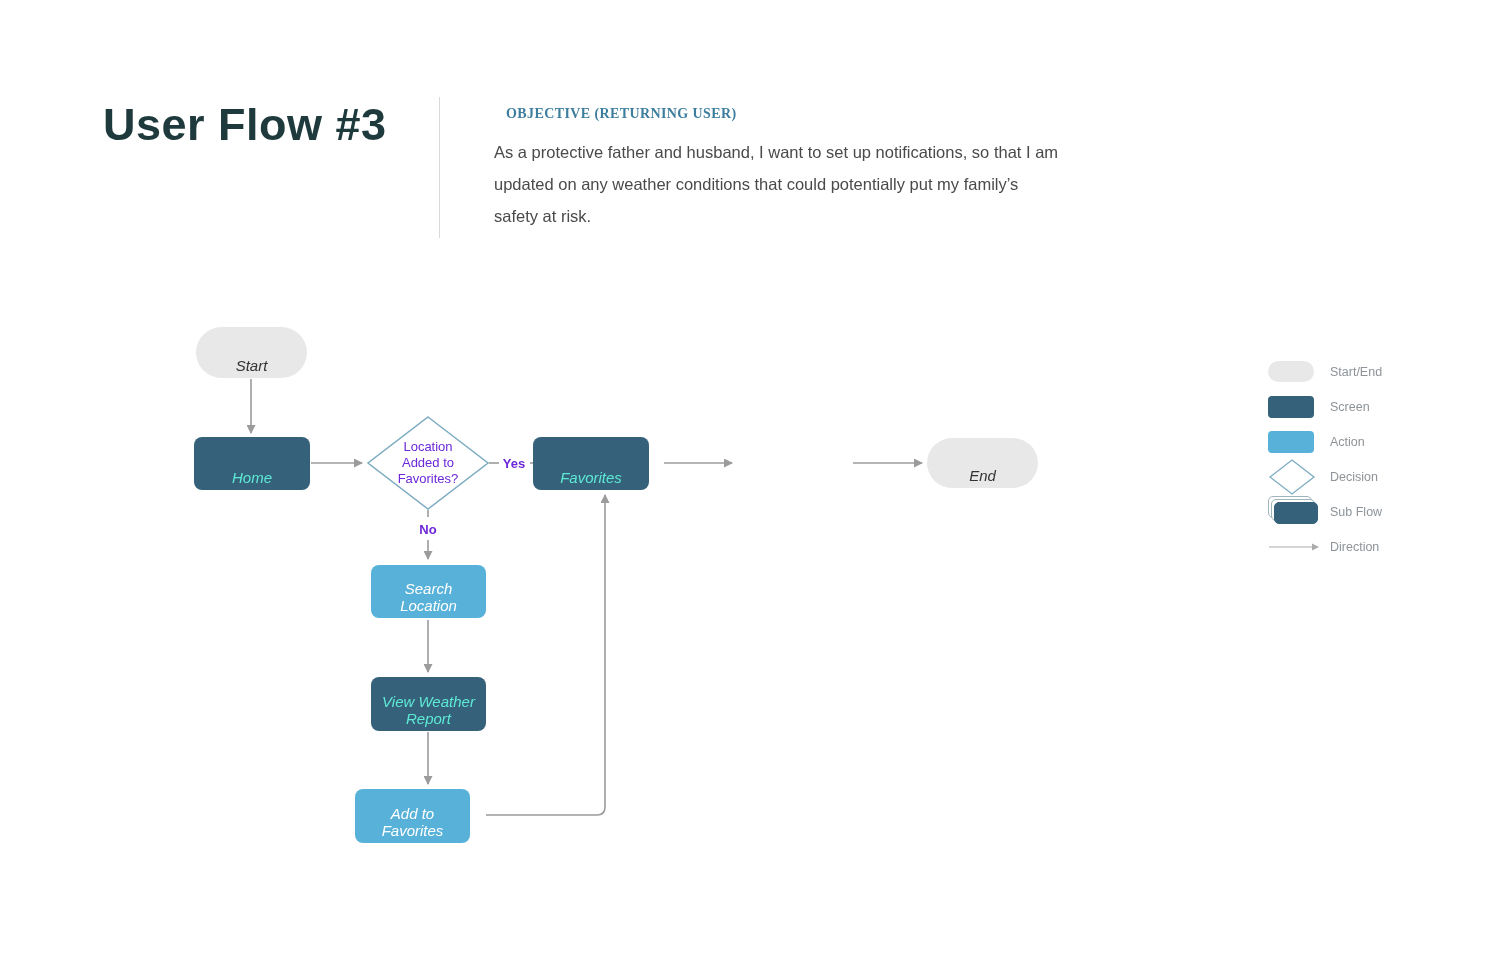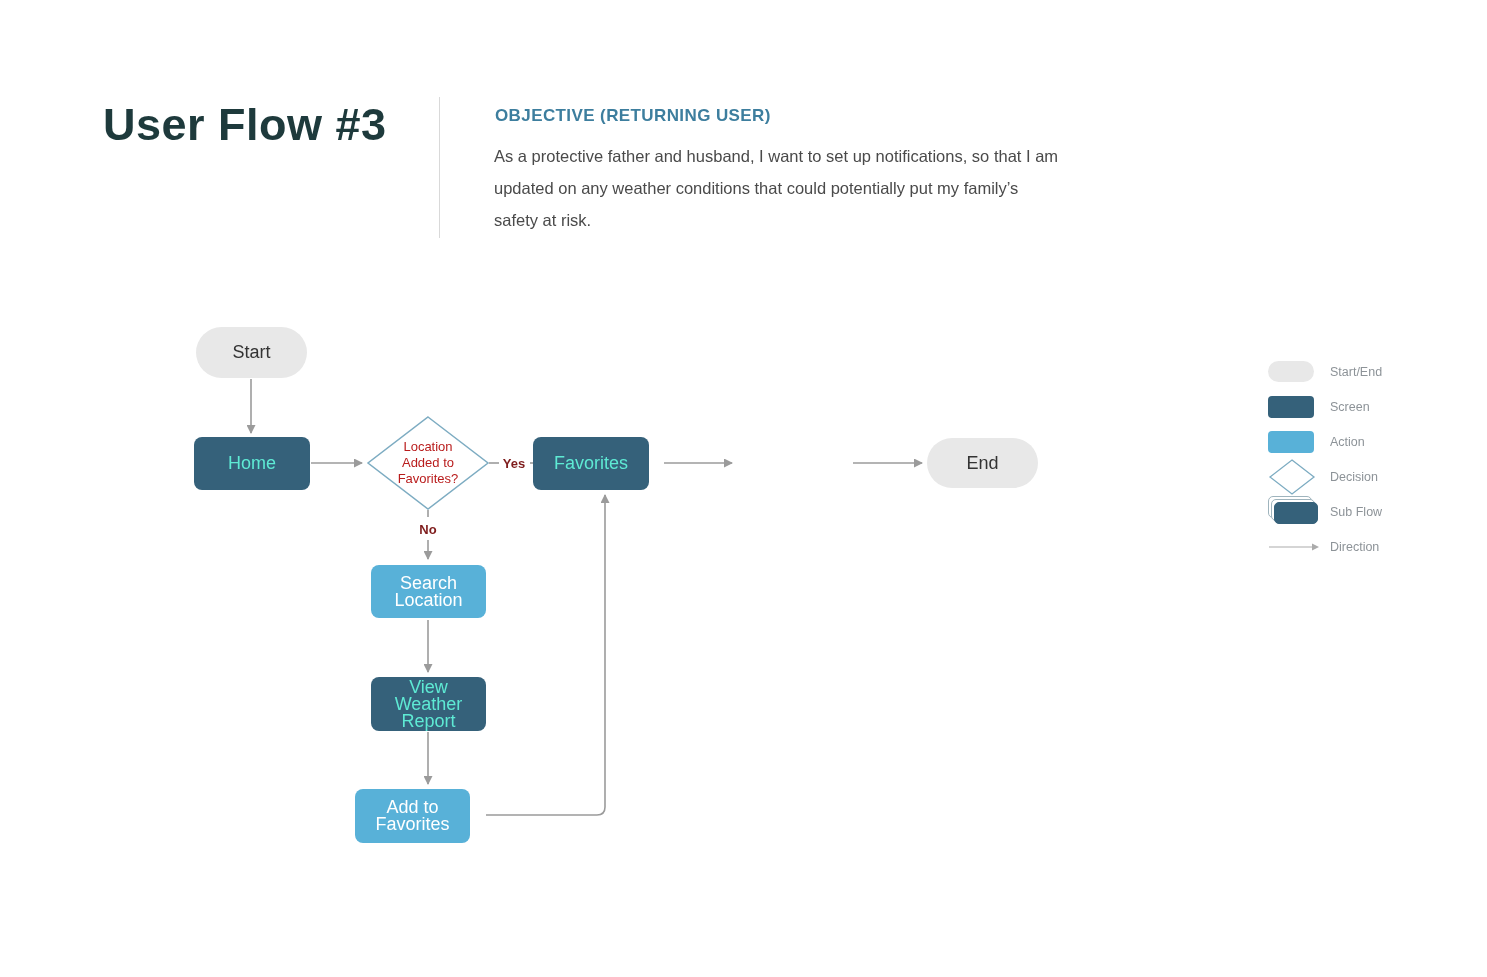--- a/index.html
+++ b/index.html
@@ -4,41 +4,41 @@
 <style>
   html,body{margin:0;padding:0;background:#fff;}
   body{font-family:"Liberation Sans","DejaVu Sans",sans-serif;}
   .canvas{position:relative;width:1487px;height:977px;background:#fff;overflow:hidden;}
 
   
   .page-title{position:absolute;left:103px;top:100px;margin:0;font-size:45px;line-height:1.1;
     font-weight:700;letter-spacing:0.5px;color:var(--title,#1e3a3c);}
   .header-divider{position:absolute;left:439px;top:97px;width:1px;height:141px;background:var(--divider,#d9d9d9);}
   .objective{position:absolute;left:494px;top:106px;width:565px;}
-  .objective h2{margin:0 0 14px 1px;font-size:17px;font-weight:700;letter-spacing:0.4px;color:var(--heading,#3d7e9e);}
+  .objective h2{margin:0 0 14px 12px;font-size:14px;font-weight:700;letter-spacing:0.4px;color:var(--heading,#3d7e9e);font-family:Liberation Serif, serif;}
   .objective p{margin:0;font-size:16.5px;line-height:32px;color:var(--body-text,#4a4a4a);}
 
   
   svg.connectors{position:absolute;left:0;top:0;z-index:1;}
   .c{stroke:var(--connector,#9b9b9b);stroke-width:1.6;fill:none;}
   .ah{fill:var(--connector,#9b9b9b);}
 
   
-  .node{position:absolute;z-index:2;display:flex;align-items:center;justify-content:center;
-    text-align:center;font-size:18px;line-height:17px;border-radius:8px;padding:4px 10px;box-sizing:border-box;}
+  .node{position:absolute;z-index:2;display:flex;align-items:flex-end;justify-content:center;
+    text-align:center;font-size:15px;line-height:17px;border-radius:8px;padding:4px 10px;box-sizing:border-box;font-style:italic;}
   .node.screen{background:var(--screen,#35617a);color:#5eead4;}
   .node.action{background:var(--action,#58b1d8);color:#fff;}
   .node.terminal{background:var(--terminal,#e8e8e8);color:var(--terminal-text,#333);border-radius:28px;}
   .decision-node{position:absolute;z-index:2;}
   .decision-node svg{position:absolute;left:0;top:0;}
   .decision-node polygon{fill:#fff;stroke:var(--diamond-border,#7dacc2);stroke-width:1.5;}
   .decision-label{position:absolute;left:50%;top:50%;transform:translate(-50%,-50%);width:82px;
-    text-align:center;font-size:13px;line-height:16px;color:#b91c1c;}
+    text-align:center;font-size:13px;line-height:16px;color:#6d28d9;}
   .edge-label{position:absolute;z-index:3;transform:translate(-50%,-50%);font-size:13px;font-weight:700;
-    color:#7f1d1d;background:#fff;padding:0 2px;}
+    color:#6d28d9;background:#fff;padding:0 2px;}
 
   
   .legend{position:absolute;left:1268px;top:354px;z-index:2;}
   .legend-row{display:flex;align-items:center;height:35px;}
   .legend-swatch-col{width:62px;display:flex;align-items:center;}
   .legend-label{font-size:12.5px;color:var(--legend-text,#8d9398);}
   .sw-pill{width:46px;height:21px;border-radius:11px;background:var(--terminal,#e8e8e8);}
   .sw-screen{width:46px;height:22px;border-radius:4px;background:var(--screen,#35617a);}
   .sw-action{width:46px;height:22px;border-radius:4px;background:var(--action,#58b1d8);}
   .sw-subflow{position:relative;width:52px;height:31px;}

